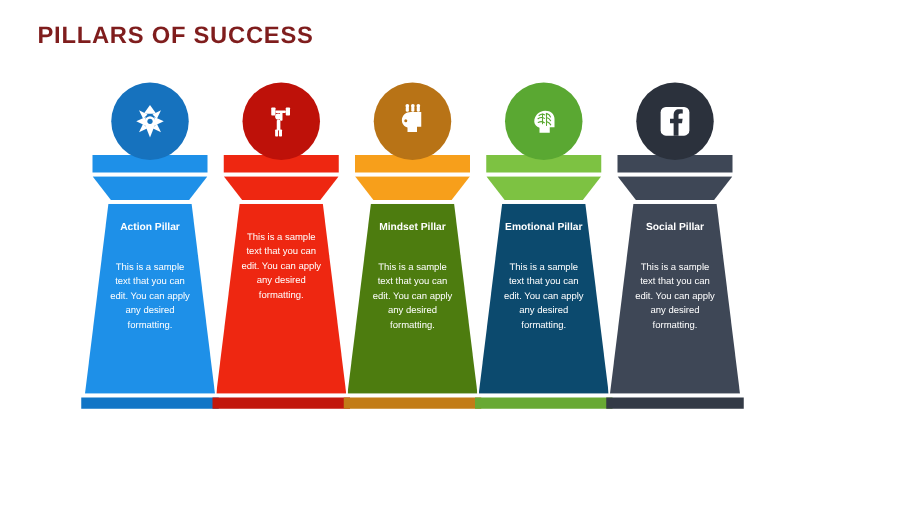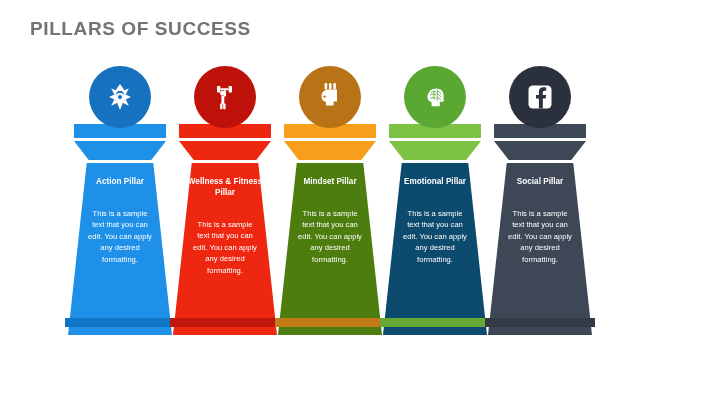--- a/index.html
+++ b/index.html
@@ -11,21 +11,21 @@
     position:relative;
   }
   #slide{position:relative;width:720px;height:404px;background:#fff;}
 
   #page-title{
     position:absolute;
     left:30px; top:18px;
     font-size:19px;
     font-weight:bold;
     letter-spacing:0.6px;
-    color:#737373;
+    color:#7f1d1d;
     font-family:"Liberation Sans", sans-serif;
     white-space:nowrap;
   }
 
   .pillar{
     position:absolute;
     top:66px;
     width:116px;
     height:270px;
   }
@@ -66,21 +66,21 @@
     clip-path:polygon(0% 0%, 100% 0%, 84% 100%, 16% 100%);
   }
 
   
   .shaft{
     position:absolute;
     left:50%;
     transform:translateX(-50%);
     top:97px;
     width:104px;
-    height:172px;
+    height:152px;
     clip-path:polygon(18% 0%, 82% 0%, 100% 100%, 0% 100%);
     z-index:1;
     box-sizing:border-box;
   }
   .shaft-inner{
     position:absolute;
     left:0;right:0;top:0;
     text-align:center;
     color:#ffffff;
   }
@@ -162,21 +162,20 @@
             <rect x="12.1" y="23.6" width="2.4" height="5.6" rx="0.6"></rect>
             <rect x="15.2" y="23.6" width="2.4" height="5.6" rx="0.6"></rect>
           </g>
         </svg>
       </span>
     </div>
     <div class="cap-slab" style="background: rgb(238, 39, 17);"></div>
     <div class="cap-trap" style="background: rgb(238, 39, 17);"></div>
     <div class="shaft" style="background: rgb(238, 39, 17);">
       <div class="shaft-inner">
-        <div class="pillar-heading">Wellness &amp; Fitness Pillar</div>
         <div class="pillar-body">This is a sample text that you can edit. You can apply any desired formatting.</div>
       </div>
     </div>
     <div class="base" style="background: rgb(194, 23, 12);"></div>
   </div>
 
   <div class="pillar" style="left:272px;">
     <div class="badge" style="background: rgb(184, 115, 22);">
       <span>
         <svg width="34" height="34" viewBox="0 0 34 34">

